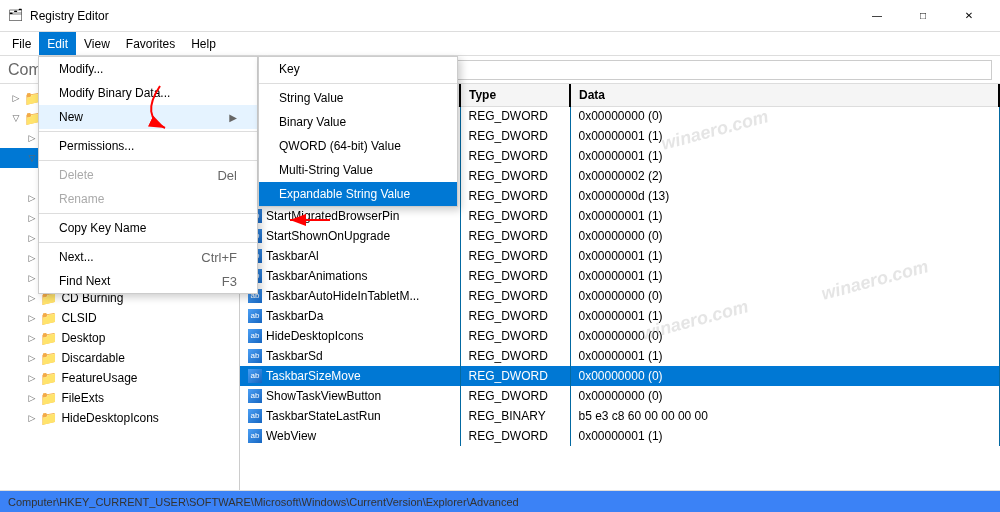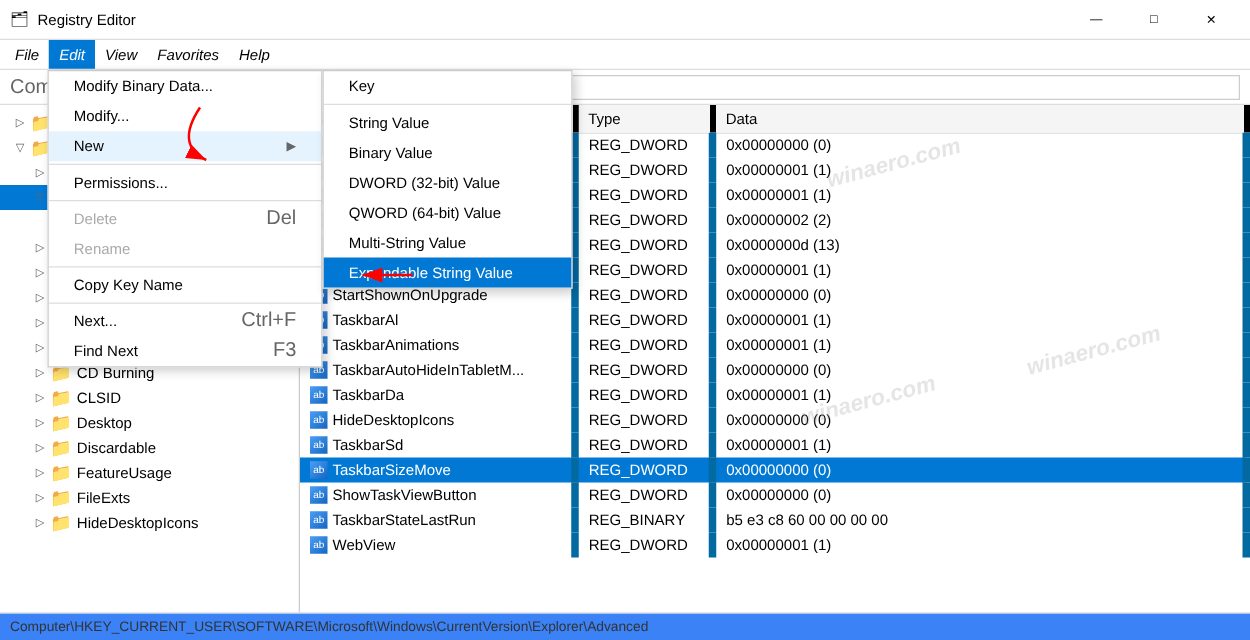--- a/index.html
+++ b/index.html
@@ -51,21 +51,20 @@
     }
 
     
     .menu-bar {
       background: #fff;
       height: 24px;
       display: flex;
       align-items: center;
       padding: 0 4px;
       border-bottom: 1px solid #ddd;
-      font-style: italic;
     }
     .menu-item {
       padding: 2px 8px;
       cursor: pointer;
       height: 100%;
       display: flex;
       align-items: center;
       font-size: 12px;
       color: #000;
     }
@@ -141,32 +140,32 @@
       background: #fff;
       overflow-y: auto;
     }
     .values-table {
       width: 100%;
       border-collapse: collapse;
     }
     .values-table th {
       background: #f5f5f5;
       border-bottom: 1px solid #ddd;
-      border-right: 5px solid #000000;
+      border-right: 2px solid #000000;
       padding: 2px 8px;
       text-align: left;
-      font-weight: 400;
+      font-weight: 700;
       font-size: 12px;
       position: sticky;
       top: 0;
       height: 22px;
     }
     .values-table td {
       padding: 1px 8px;
-      border-right: 6px solid #0369a1;
+      border-right: 1px solid #0369a1;
       font-size: 12px;
       height: 20px;
       white-space: nowrap;
     }
     .values-table tr.selected td { background: #0078d4; color: #fff; }
 
     
     .status-bar {
       height: 22px;
       background: #3b82f6;
@@ -200,21 +199,21 @@
       height: 24px;
     }
     .dropdown-item.disabled { color: #aaa; cursor: default; }
     .dropdown-separator {
       height: 1px;
       background: #ddd;
       margin: 2px 0;
     }
     .dropdown-item .shortcut {
       color: #666;
-      font-size: 16px;
+      font-size: 13px;
       margin-left: 20px;
     }
     .dropdown-item .arrow {
       font-size: 10px;
       color: #666;
     }
     .dropdown-item.highlighted {
       background: #e5f3ff;
     }
 
@@ -496,24 +495,24 @@
     </table>
   </div>
 </div>
 
 <div class="status-bar">
   <span>Computer\HKEY_CURRENT_USER\SOFTWARE\Microsoft\Windows\CurrentVersion\Explorer\Advanced</span>
 </div>
 
 <div class="dropdown-menu">
   <div class="dropdown-item">
+    <span>Modify...</span>
+  </div>
+  <div class="dropdown-item">
     <span>Modify Binary Data...</span>
-  </div>
-  <div class="dropdown-item">
-    <span>Modify...</span>
   </div>
   <div class="dropdown-item highlighted" style="background:#e5f3ff;">
     <span>New</span>
     <span class="arrow">▶</span>
   </div>
   <div class="dropdown-separator"></div>
   <div class="dropdown-item">
     <span>Permissions...</span>
   </div>
   <div class="dropdown-separator"></div>
@@ -537,21 +536,20 @@
     <span>Find Next</span>
     <span class="shortcut">F3</span>
   </div>
 </div>
 
 <div class="submenu">
   <div class="submenu-item">Key</div>
   <div class="submenu-separator"></div>
   <div class="submenu-item">String Value</div>
   <div class="submenu-item">Binary Value</div>
-  <div class="submenu-item">DWORD (32-bit) Value</div>
   <div class="submenu-item">QWORD (64-bit) Value</div>
   <div class="submenu-item">Multi-String Value</div>
   <div class="submenu-item highlighted">Expandable String Value</div>
 </div>
 
 <svg class="arrow-annotation" style="top:56px; left:130px; width:180px; height:170px;" viewBox="0 0 180 170">
   <defs>
     <marker id="arrowhead" markerWidth="8" markerHeight="6" refX="8" refY="3" orient="auto">
       <polygon points="0 0, 8 3, 0 6" fill="red"></polygon>
     </marker>

